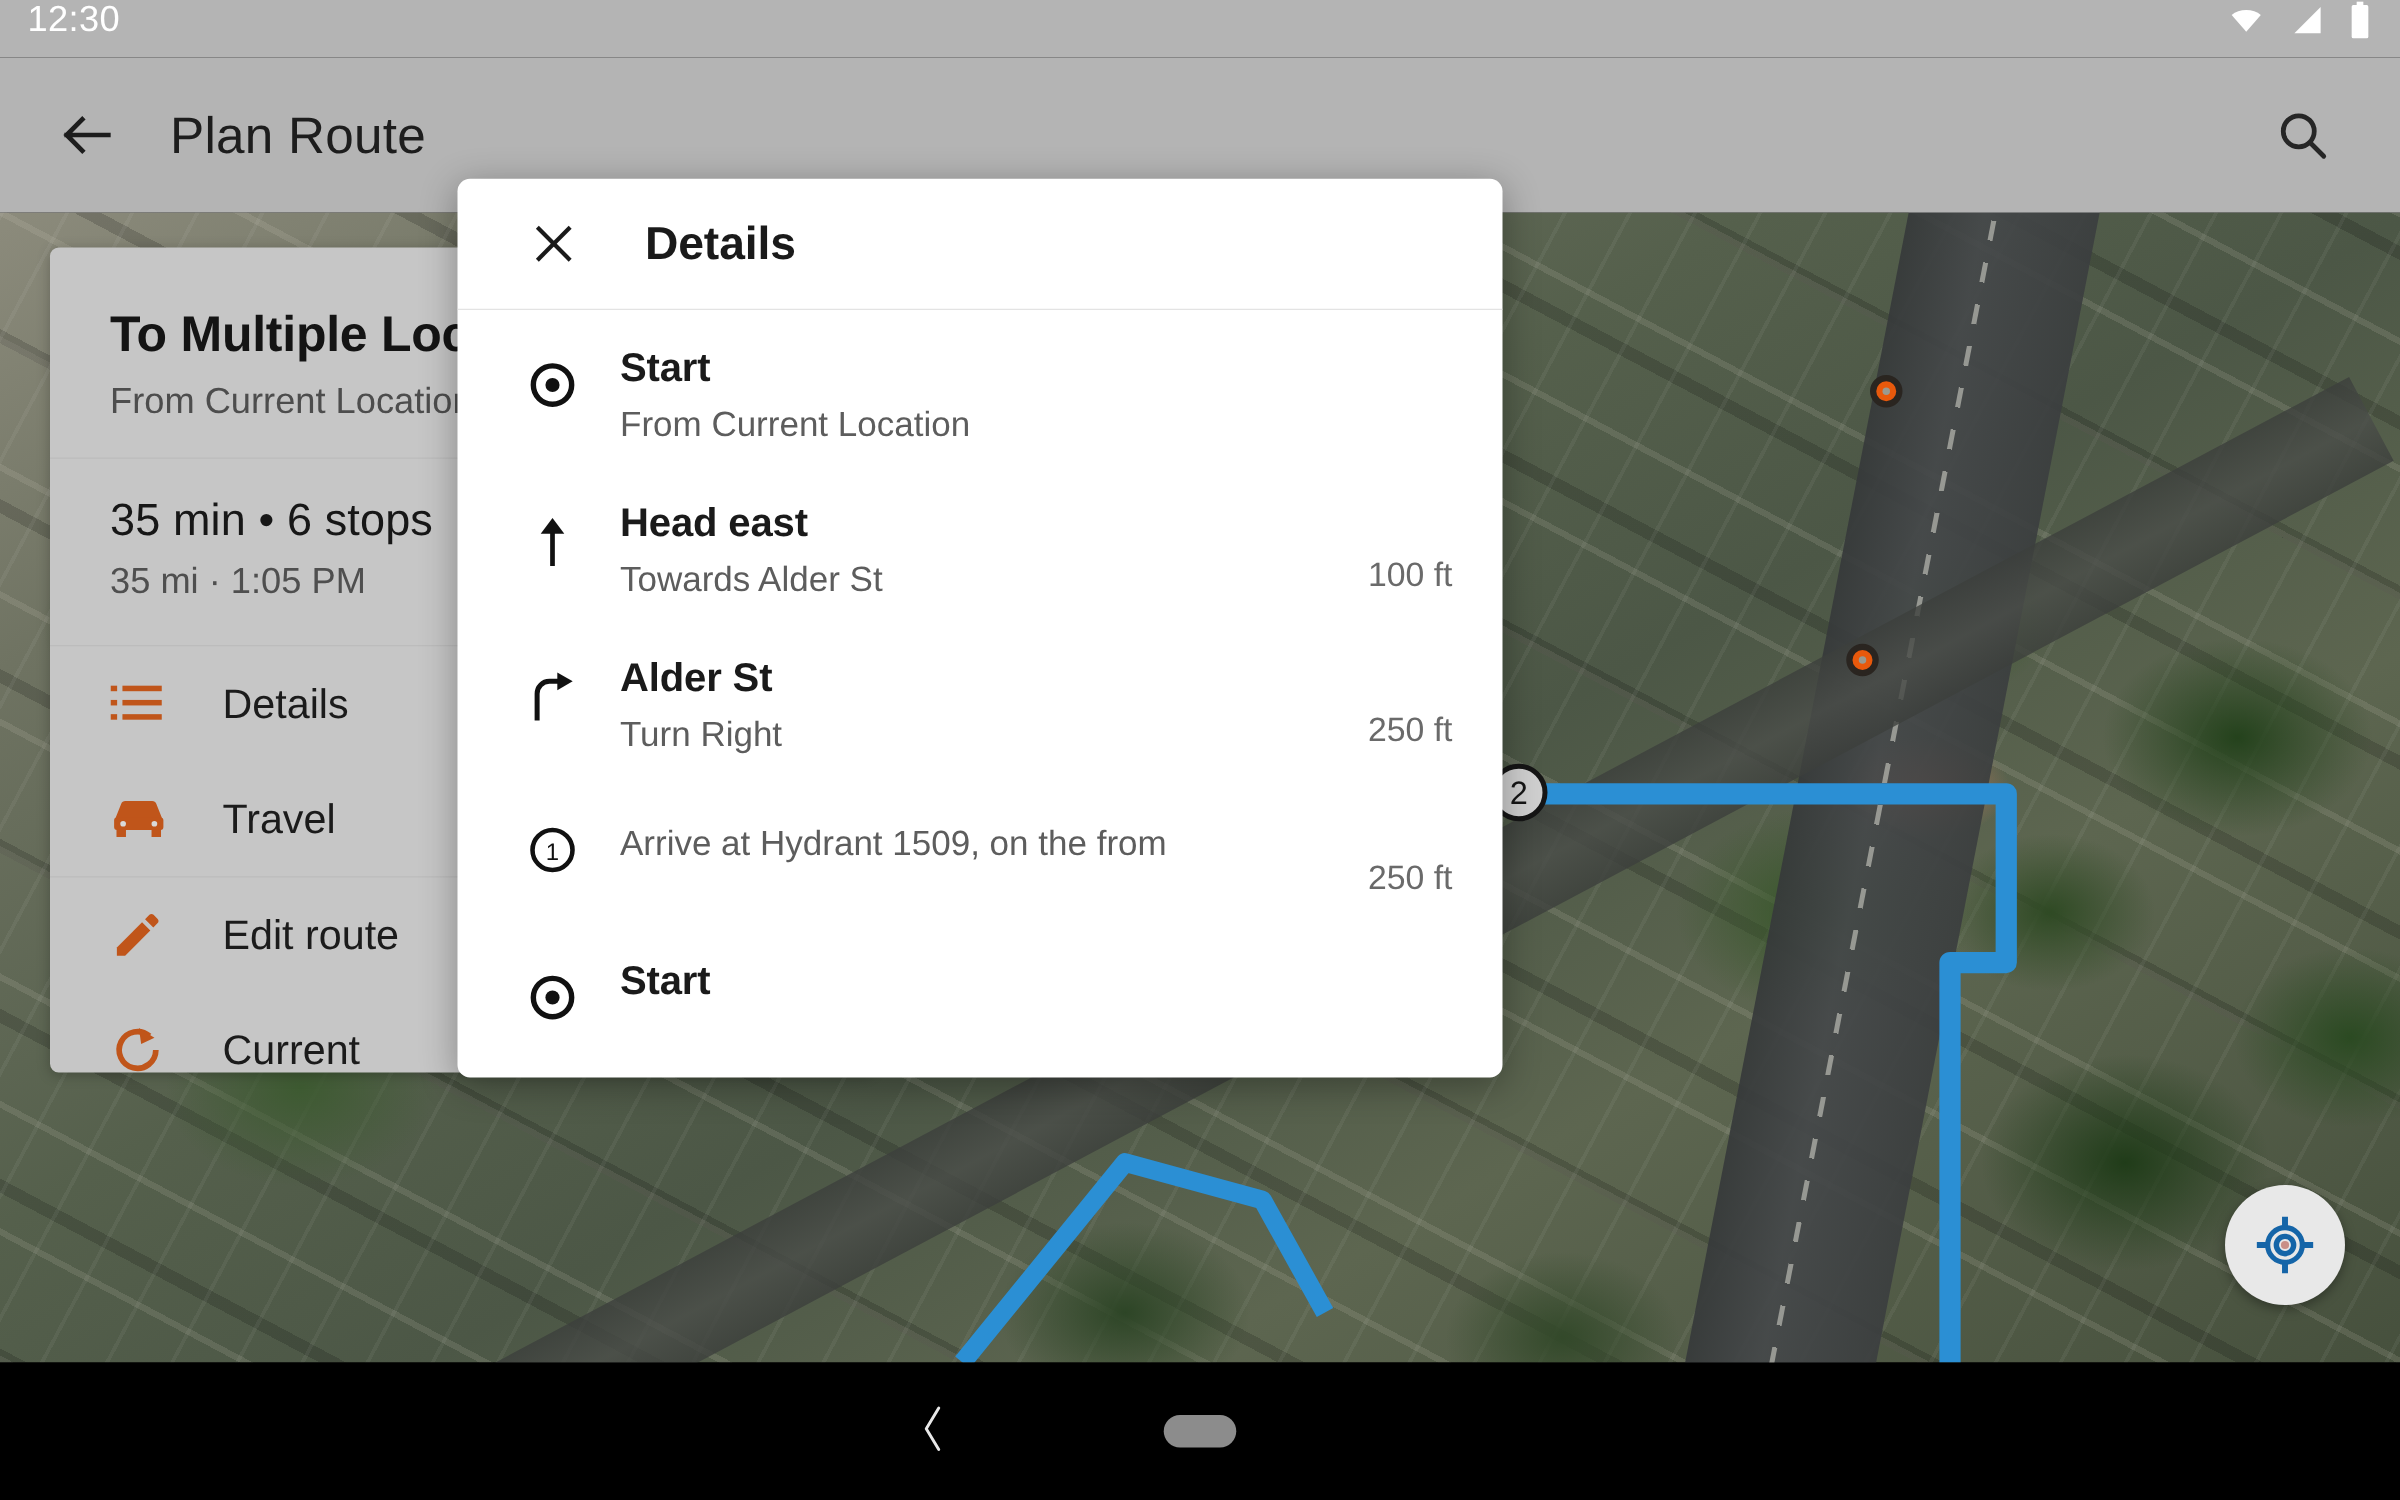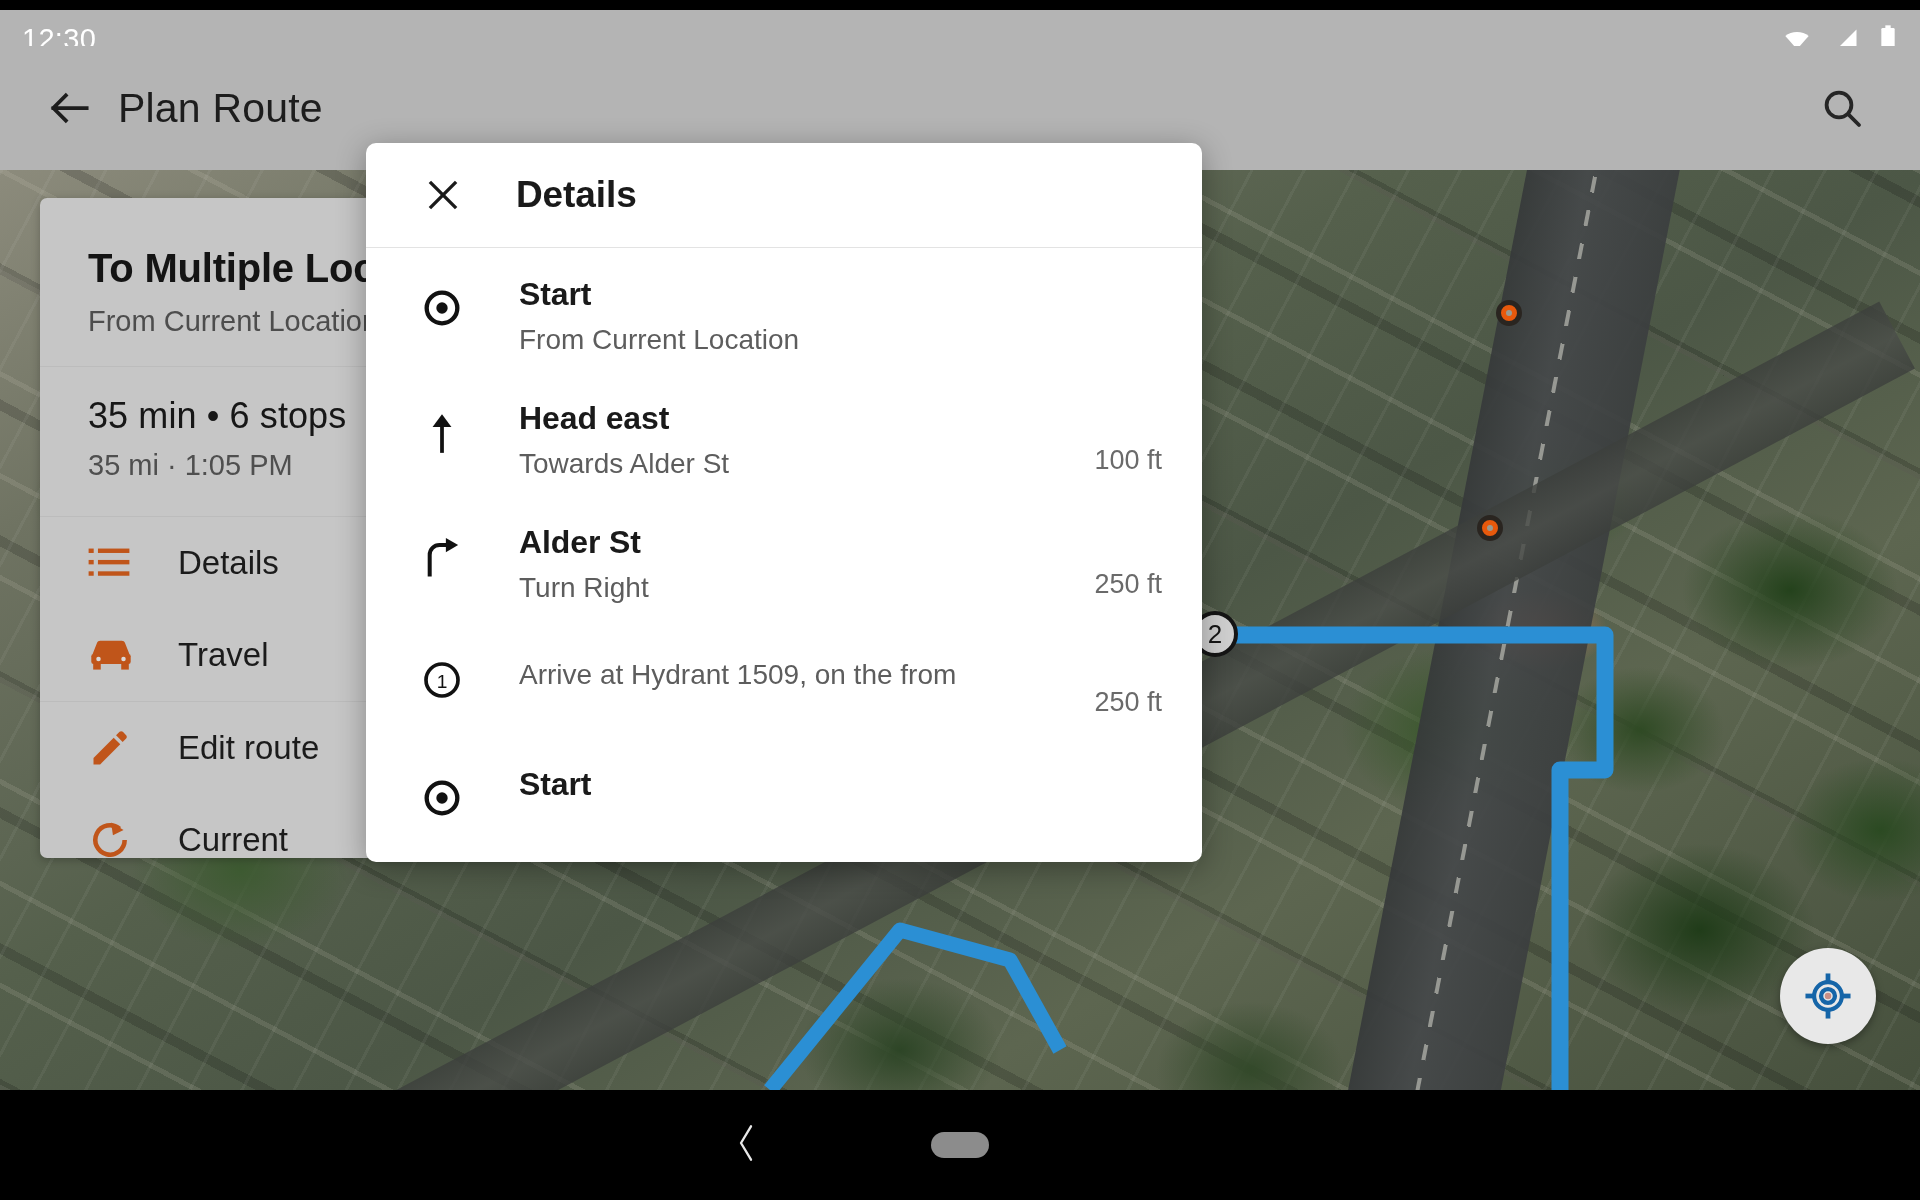--- a/index.html
+++ b/index.html
@@ -80,34 +80,34 @@
     position:absolute; width:26px; height:26px; border-radius:50%;
     background:#e8590c; border:5px solid #2a2520;
     display:flex; align-items:center; justify-content:center;
   }
   .hydrant-marker::after {
     content:""; width:6px; height:6px; border-radius:50%; background:#9a9a90;
   }
 
   
   #status-bar {
-    position:absolute; left:0; top:10px; width:1920px; height:46px;
-    background:#b4b4b4; display:flex; align-items:flex-end;
+    position:absolute; left:0; top:0; width:1920px; height:46px;
+    background:#b4b4b4; display:flex; align-items:flex-start;
     padding:0 22px; z-index:30;
   }
   #clock { color:#fff; font-size:29px; letter-spacing:.3px; }
   #status-icons { margin-left:auto; display:flex; align-items:center; gap:16px; }
 
   
   #app-bar {
     position:absolute; left:0; top:46px; width:1920px; height:124px;
     background:#b4b4b4; display:flex; align-items:center; z-index:30;
   }
   #back-button { width:96px; display:flex; align-items:center; justify-content:center; margin-left:22px; cursor:pointer; }
-  #app-title { font-size:41px; color:#1d1d1d; font-weight:400; letter-spacing:.2px; }
+  #app-title { font-size:41px; color:#1d1d1d; font-weight:400; margin-left:18px; letter-spacing:.2px; }
   #search-button { margin-left:auto; margin-right:54px; cursor:pointer; display:flex; align-items:center; }
 
   
   #route-card {
     position:absolute; left:40px; top:198px; width:658px; height:660px;
     background:#c6c6c6; border-radius:7px; z-index:40;
     box-shadow:0 2px 10px rgba(0,0,0,.25);
     overflow:hidden;
   }
   #card-grabber {
@@ -135,21 +135,21 @@
     position:absolute; left:366px; top:143px; width:836px; height:719px;
     background:#fff; border-radius:10px; z-index:60;
     box-shadow:0 6px 30px rgba(0,0,0,.32);
     overflow:hidden;
   }
   #dialog-header { height:104px; display:flex; align-items:center; padding:0 0 0 48px; }
   #dialog-close { width:58px; height:58px; display:flex; align-items:center; justify-content:center; cursor:pointer; }
   #dialog-title { font-size:37px; font-weight:700; color:#1a1a1a; margin-left:44px; letter-spacing:-.1px; }
   #dialog-sep { height:1px; background:#e3e3e3; margin:0 0 0 0; }
   #steps-list { padding:6px 0 0 0; }
-  .step-row { display:flex; align-items:flex-start; padding:22px 40px 22px 44px; min-height:118px;gap:23px; }
+  .step-row { display:flex; align-items:flex-start; padding:22px 40px 22px 44px; min-height:118px; }
   .step-icon { width:64px; min-width:64px; display:flex; align-items:center; justify-content:center; padding-top:12px; }
   .step-text { flex:1; padding-left:22px; }
   .step-title { font-size:32px; font-weight:700; color:#1a1a1a; letter-spacing:-.1px; }
   .step-sub { font-size:28px; color:#5d5d5d; margin-top:11px; }
   .step-dist { font-size:27px; color:#6a6a6a; align-self:flex-end; padding-bottom:4px; white-space:nowrap; }
 
   
   #my-location-fab {
     position:absolute; right:44px; bottom:156px; width:96px; height:96px;
     border-radius:50%; background:#e8e8e8; z-index:50; cursor:pointer;

